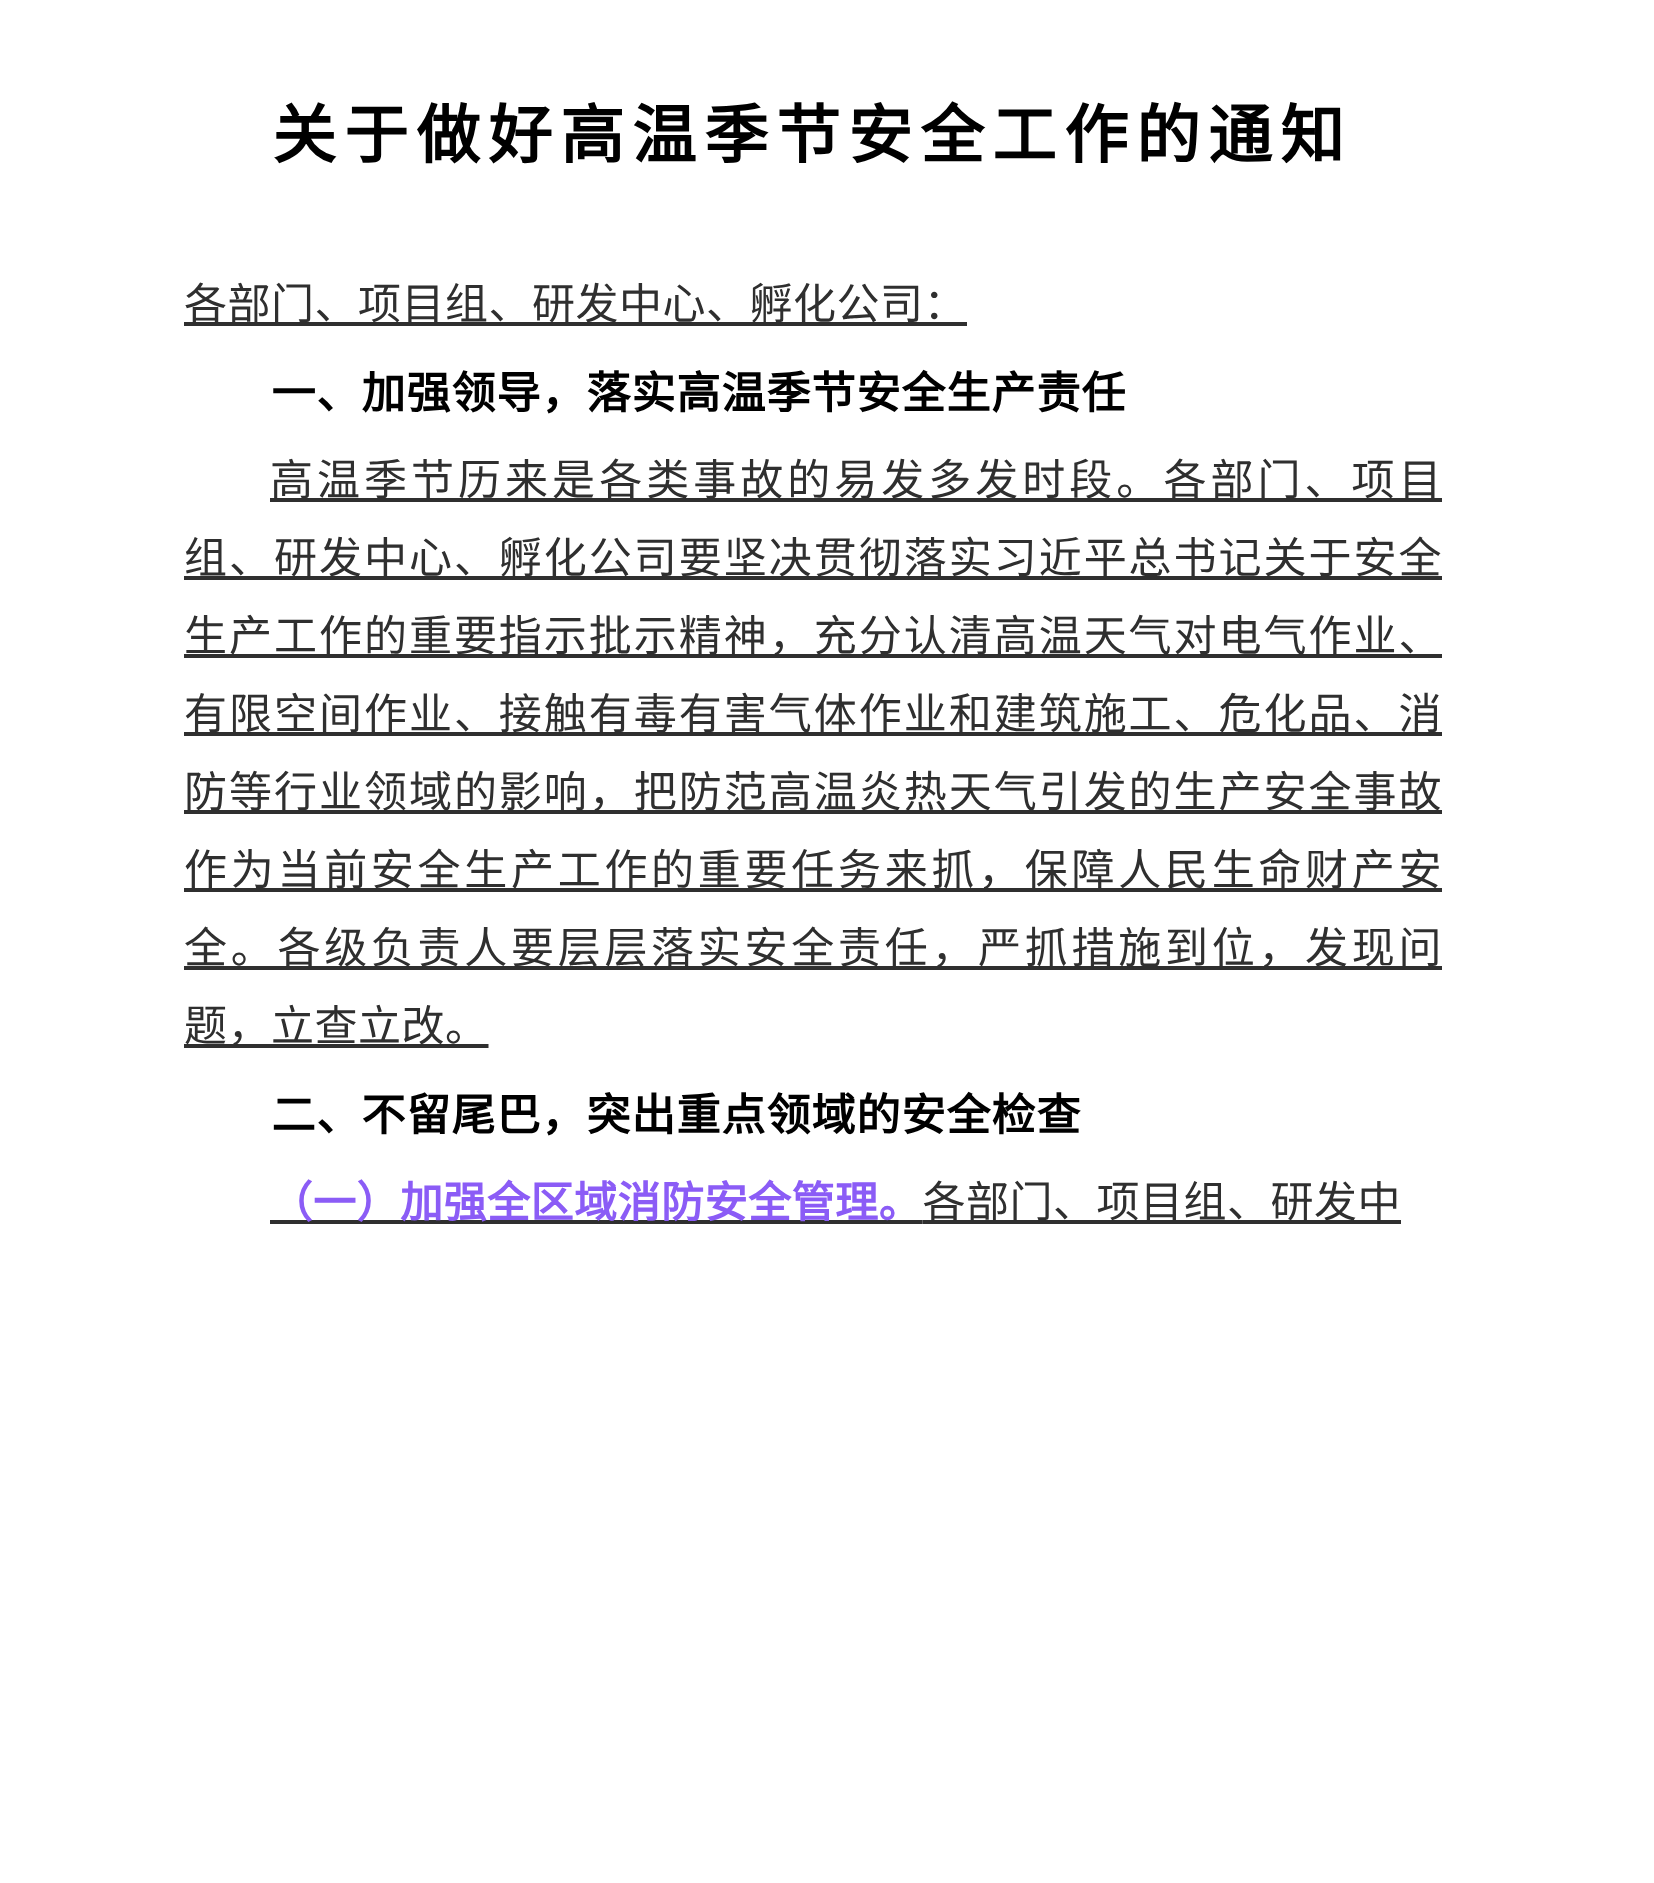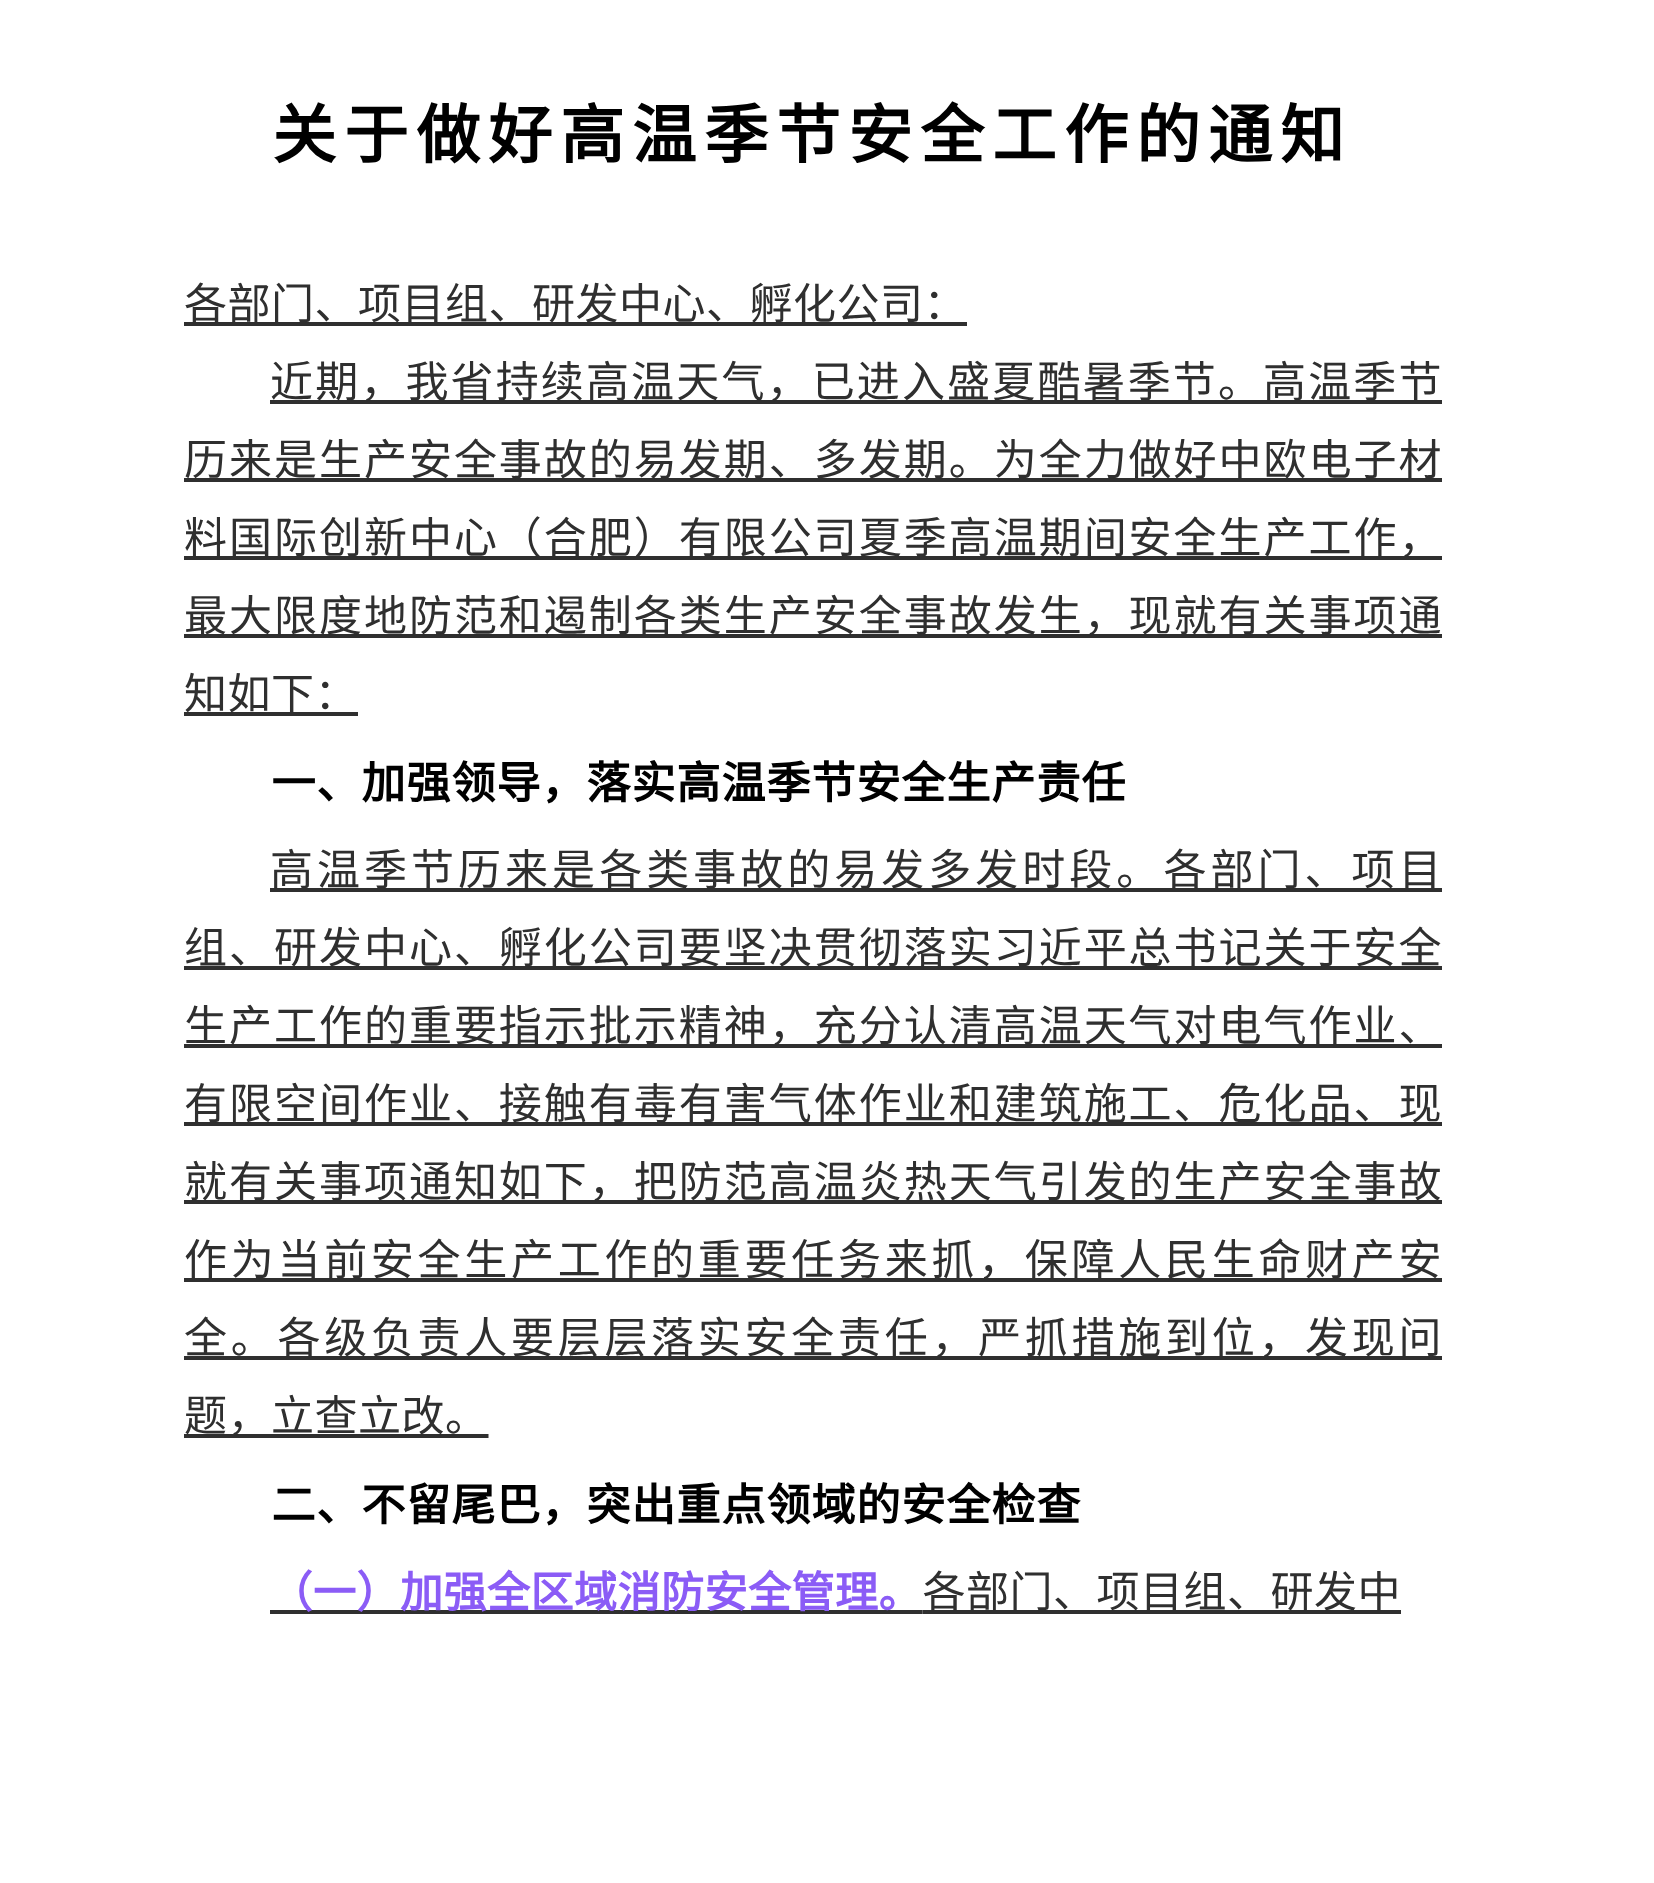--- a/index.html
+++ b/index.html
@@ -61,24 +61,23 @@
 </style>
 </head>
 <body>
 
 <div class="page">
 
   <h1 class="doc-title">关于做好高温季节安全工作的通知</h1>
 
   <p class="body-text">各部门、项目组、研发中心、孵化公司：</p>
 
-  <p class="body-text indent">近期，我省持续高温天气，已进入盛夏酷暑季节。高温季节历来是生产安全事故的易发期、多发期。为全力做好中欧电子材料国际创新中心（合肥）有限公司夏季高温期间安全生产工作，最大限度地防范和遏制各类生产安全事故发生，现就有关事项通知如下：</p>
 
   <h2 class="section-heading">一、加强领导，落实高温季节安全生产责任</h2>
 
-  <p class="body-text indent">高温季节历来是各类事故的易发多发时段。各部门、项目组、研发中心、孵化公司要坚决贯彻落实习近平总书记关于安全生产工作的重要指示批示精神，充分认清高温天气对电气作业、有限空间作业、接触有毒有害气体作业和建筑施工、危化品、现就有关事项通知如下，把防范高温炎热天气引发的生产安全事故作为当前安全生产工作的重要任务来抓，保障人民生命财产安全。各级负责人要层层落实安全责任，严抓措施到位，发现问题，立查立改。</p>
+  <p class="body-text indent">高温季节历来是各类事故的易发多发时段。各部门、项目组、研发中心、孵化公司要坚决贯彻落实习近平总书记关于安全生产工作的重要指示批示精神，充分认清高温天气对电气作业、有限空间作业、接触有毒有害气体作业和建筑施工、危化品、消防等行业领域的影响，把防范高温炎热天气引发的生产安全事故作为当前安全生产工作的重要任务来抓，保障人民生命财产安全。各级负责人要层层落实安全责任，严抓措施到位，发现问题，立查立改。</p>
 
   <h2 class="section-heading">二、不留尾巴，突出重点领域的安全检查</h2>
 
 
   <p class="body-text indent"><span class="item-lead">（一）加强全区域消防安全管理。</span><span>各部门、项目组、研发中</span></p>
 
 </div>
 
 </body></html>

